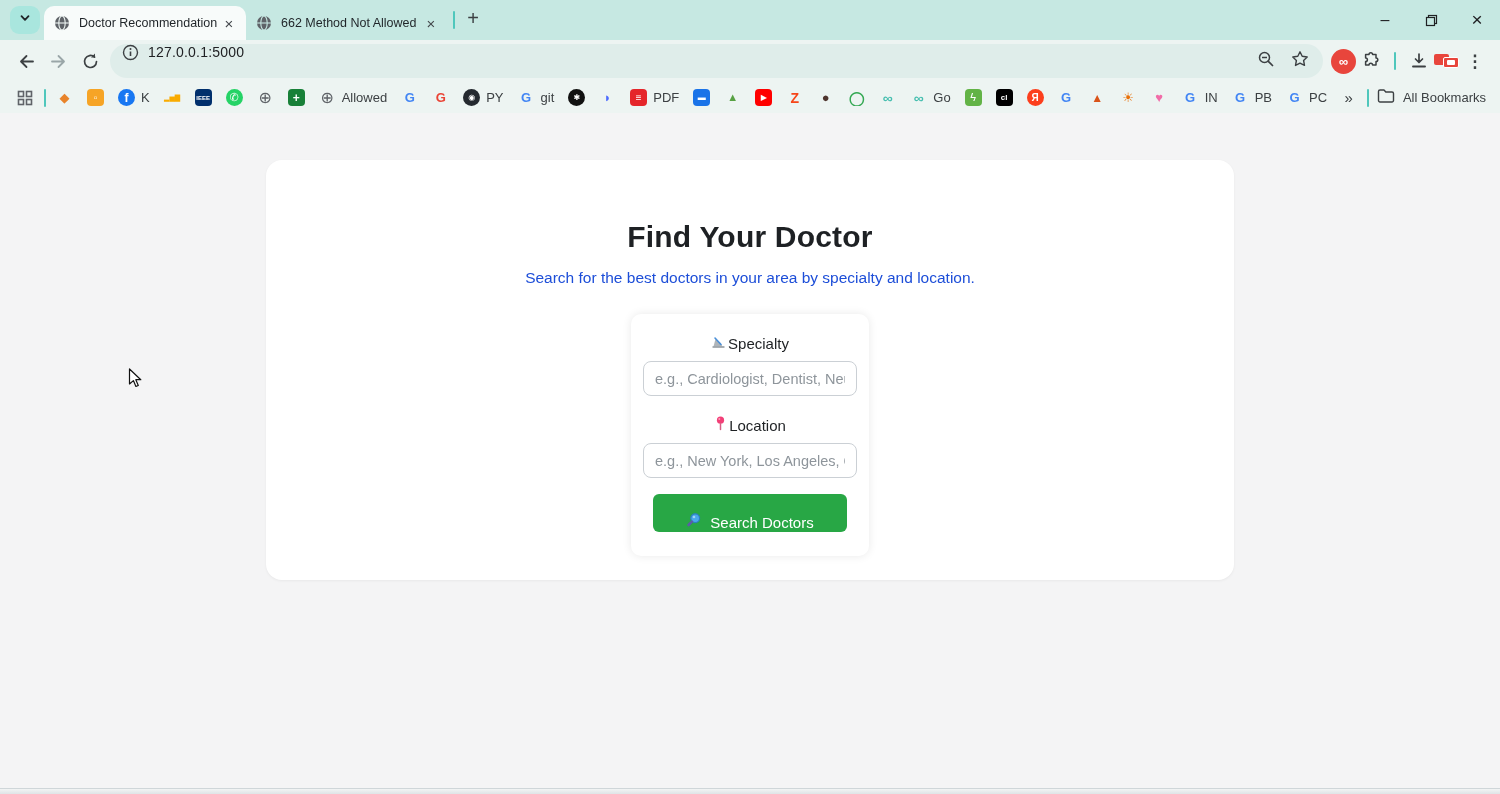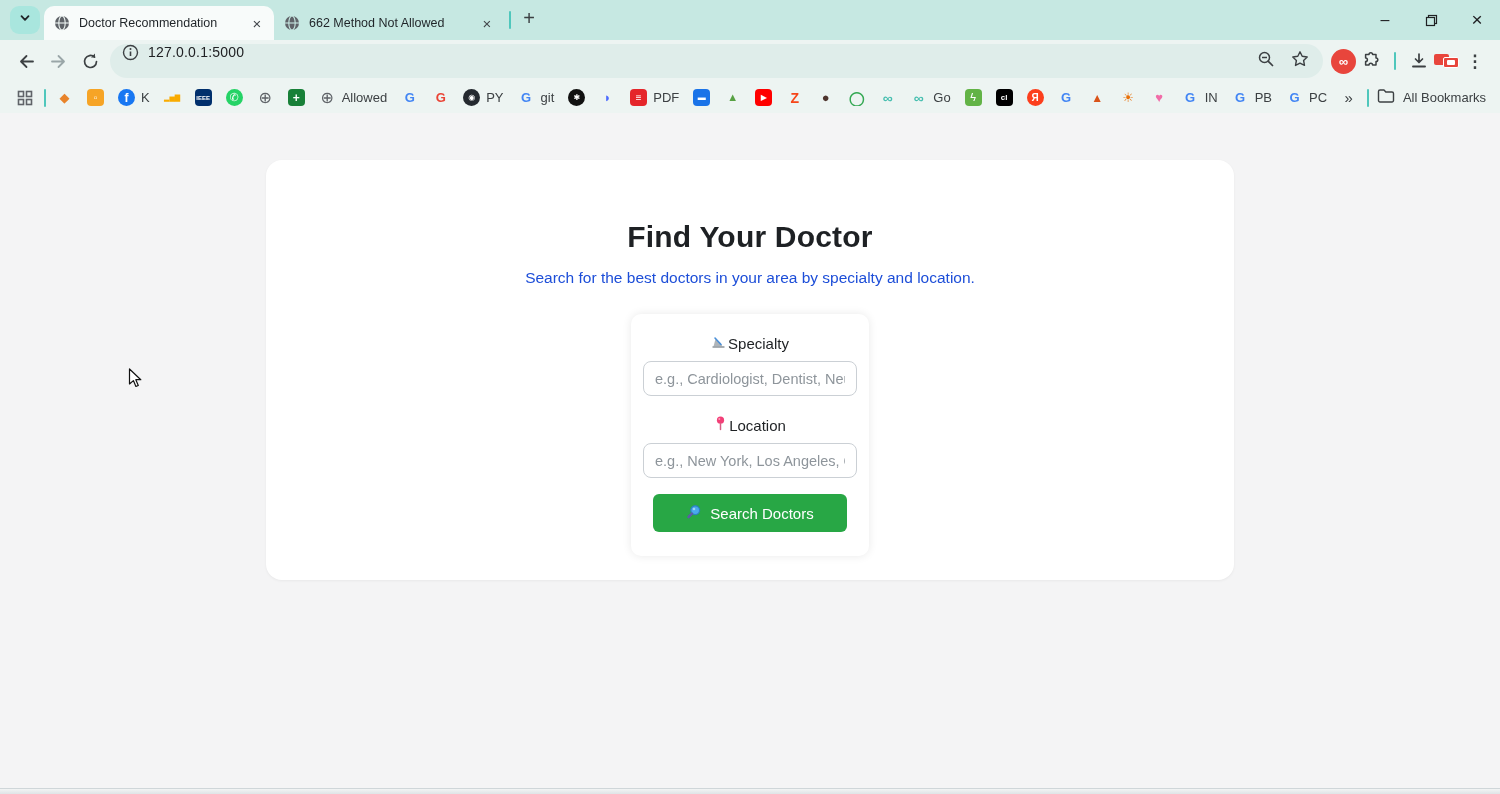--- a/index.html
+++ b/index.html
@@ -6,21 +6,21 @@
   html,body { margin:0; padding:0; }
   body {
     width:1500px; height:794px; overflow:hidden; position:relative;
     font-family:"Liberation Sans", sans-serif; background:#F4F4F5;
     -webkit-font-smoothing:antialiased;
   }
   
   .tabstrip { height:40px; background:#C6E8E2; display:flex; align-items:flex-end; position:relative; }
   .tab-search { width:30px; height:28px; margin:0 4px 6px 10px; background:#A9E6DE; border-radius:9px;
     display:flex; align-items:center; justify-content:center; cursor:pointer; }
-  .tab { width:230px; height:34px; display:flex; align-items:center; padding:0 8px 0 10px;
+  .tab { width:202px; height:34px; display:flex; align-items:center; padding:0 8px 0 10px;
     border-radius:10px 10px 0 0; color:#1F2428; }
   .tab.active { background:#F8FBFA; }
   .tab .fav { width:16px; height:16px; margin-right:9px; flex:0 0 auto; }
   .tab-title { flex:1; font-size:12.5px; white-space:nowrap; overflow:hidden; }
   .tab-close { width:18px; height:18px; border-radius:50%; display:flex; align-items:center; justify-content:center;
     font-size:15px; color:#44484C; cursor:pointer; }
   .tab-divider { width:2px; height:18px; background:#4FC7BC; border-radius:1px; margin:0 5px 8px 5px; }
   .new-tab { width:26px; height:26px; margin-bottom:4px; display:flex; align-items:center; justify-content:center;
     font-size:20px; color:#3C4043; cursor:pointer; }
   .win-controls { margin-left:auto; align-self:stretch; display:flex; }
@@ -59,21 +59,21 @@
     box-shadow:0 1px 3px rgba(0,0,0,.05); text-align:center; }
   .card h1 { margin:0; padding-top:60px; font-size:30px; font-weight:700; color:#1E2124; letter-spacing:.2px; }
   .card .subtitle { margin:15px 0 0; font-size:15.5px; color:#1d4ed8; }
   .form-card { width:238px; margin:27px auto 0; background:#fff; border-radius:10px;
     box-shadow:0 0 10px rgba(0,0,0,.09); padding:13px 0 24px; }
   .f-label { display:flex; align-items:center; justify-content:center; gap:2px; font-size:15px; color:#1E2124; margin:7px 0 9px; }
   .f-input { display:block; width:214px; height:35px; margin:0 auto; border:1px solid #CBD0D5; border-radius:8px;
     padding:0 11px; font-size:14.5px; color:#202124; font-family:"Liberation Sans",sans-serif; background:#fff; outline:none; }
   .f-input::placeholder { color:#8E959B; }
   .gap { height:13px; }
-  .search-btn { display:flex; align-items:center; justify-content:center; gap:8px; width:194px; height:38px;
+  .search-btn { display:flex; align-items:flex-end; justify-content:center; gap:8px; width:194px; height:38px;
     margin:16px auto 0; background:#28A745; color:#fff; border:none; border-radius:6px; font-size:15px;
     font-family:"Liberation Sans",sans-serif; cursor:pointer; }
   
   .cursor { position:absolute; pointer-events:none; }
   .bottom-strip { position:absolute; left:0; right:0; bottom:0; height:6px;
     background:linear-gradient(to bottom,#F2F4F4,#DFE4E6); border-top:1px solid #CFD6D9; }
 </style>
 </head>
 <body>
 

